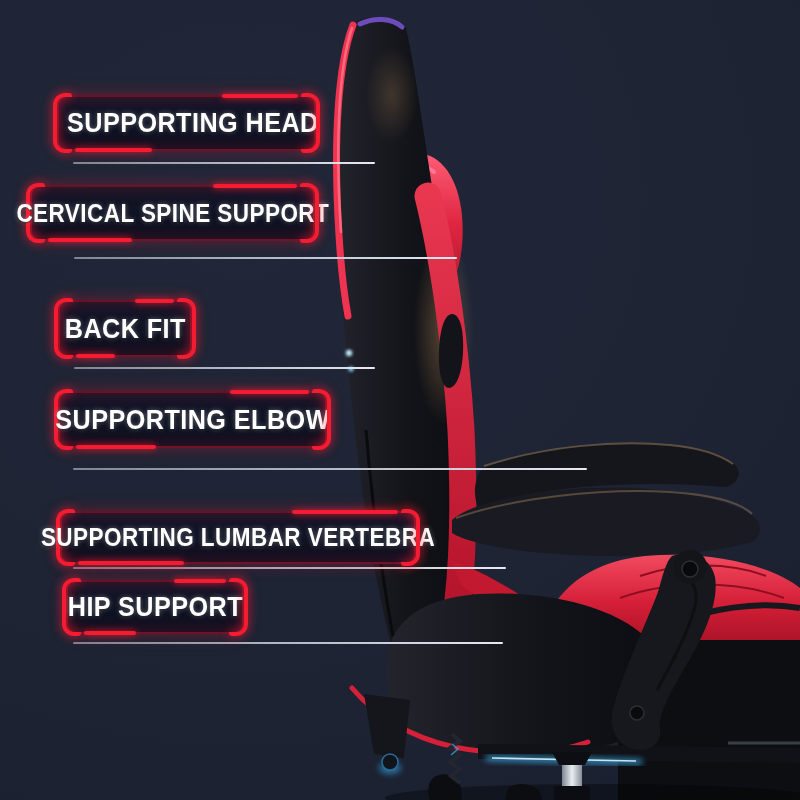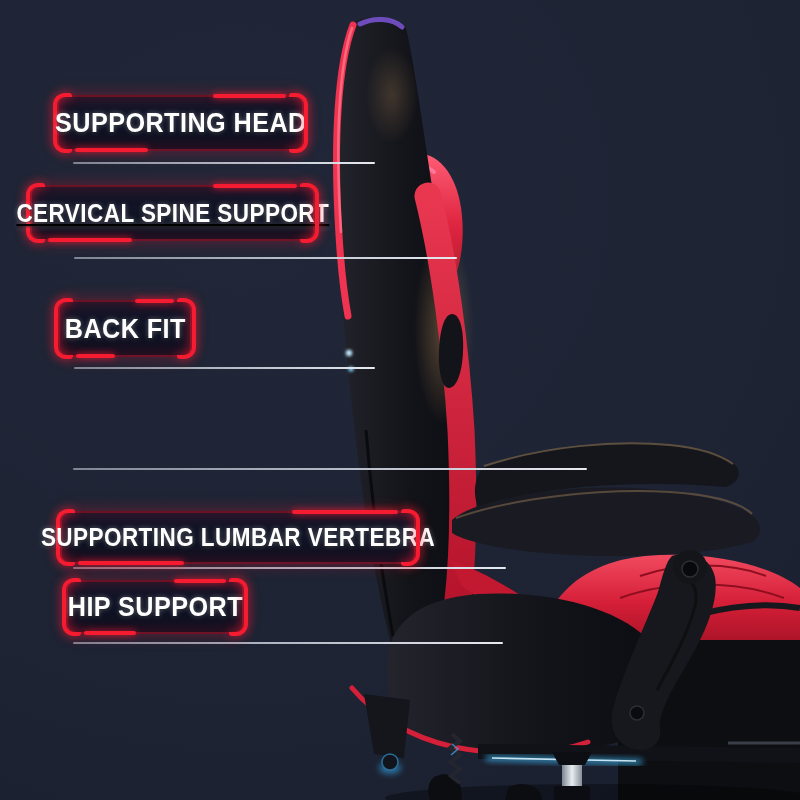--- a/index.html
+++ b/index.html
@@ -38,22 +38,22 @@
     position:absolute;height:4px;width:30%;background:#f51b31;border-radius:3px;
     box-shadow:0 0 7px rgba(255,27,49,.85);
   }
   .arm-top{top:-3px;right:16px;}
   .arm-bottom{bottom:-3px;left:16px;}
   .callout-label{
     color:#ffffff;font-weight:700;line-height:1;white-space:nowrap;
     letter-spacing:.5px;transform:scaleX(.9);
     text-shadow:0 0 6px rgba(255,255,255,.35), 0 1px 2px rgba(0,0,0,.65);
   }
-  .c1{left:57px;top:95px;width:243px;height:52px;}   .c1 .callout-label{font-size:28px;}
-  .c2{left:30px;top:185px;width:281px;height:52px;text-decoration:underline;}  .c2 .callout-label{font-size:25px;}
+  .c1{left:57px;top:95px;width:243px;height:52px;padding-left:12px;}   .c1 .callout-label{font-size:28px;}
+  .c2{left:30px;top:185px;width:281px;height:52px;}  .c2 .callout-label{font-size:25px;}
   .c3{left:58px;top:300px;width:130px;height:53px;}  .c3 .callout-label{font-size:28px;}
   .c4{left:58px;top:391px;width:265px;height:53px;}  .c4 .callout-label{font-size:28px;}
   .c5{left:25px;top:511px;width:352px;height:49px;margin-left:35px;}  .c5 .callout-label{font-size:25px;}
   .c6{left:66px;top:580px;width:174px;height:50px;text-align:center;}  .c6 .callout-label{font-size:28px;}
 
   .l1{left:73px;top:162px;width:302px;}
   .l2{left:74px;top:257px;width:383px;}
   .l3{left:74px;top:367px;width:301px;}
   .l4{left:73px;top:468px;width:514px;}
   .l5{left:73px;top:567px;width:433px;}
@@ -188,20 +188,25 @@
   <div class="callout c2">
     <span class="arm arm-top"></span>
     <span class="arm arm-bottom"></span>
     <span class="callout-label">CERVICAL SPINE SUPPORT</span>
   </div>
   <div class="callout c3">
     <span class="arm arm-top"></span>
     <span class="arm arm-bottom"></span>
     <span class="callout-label">BACK FIT</span>
   </div>
+  <div class="callout c4">
+    <span class="arm arm-top"></span>
+    <span class="arm arm-bottom"></span>
+    <span class="callout-label">SUPPORTING ELBOW</span>
+  </div>
   <div class="callout c5">
     <span class="arm arm-top"></span>
     <span class="arm arm-bottom"></span>
     <span class="callout-label">SUPPORTING LUMBAR VERTEBRA</span>
   </div>
   <div class="callout c6">
     <span class="arm arm-top"></span>
     <span class="arm arm-bottom"></span>
     <span class="callout-label">HIP SUPPORT</span>
   </div>

